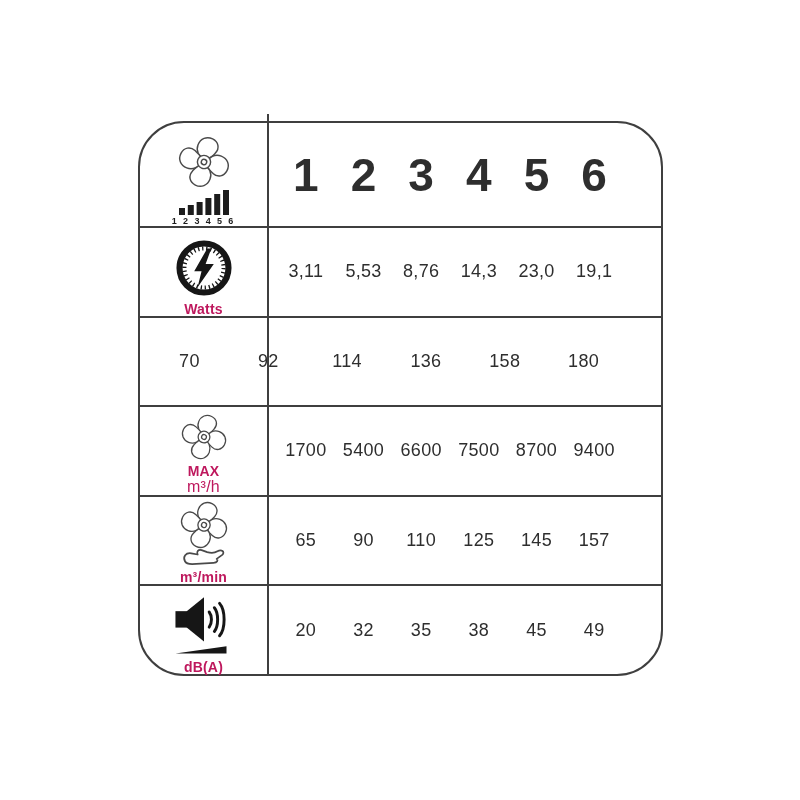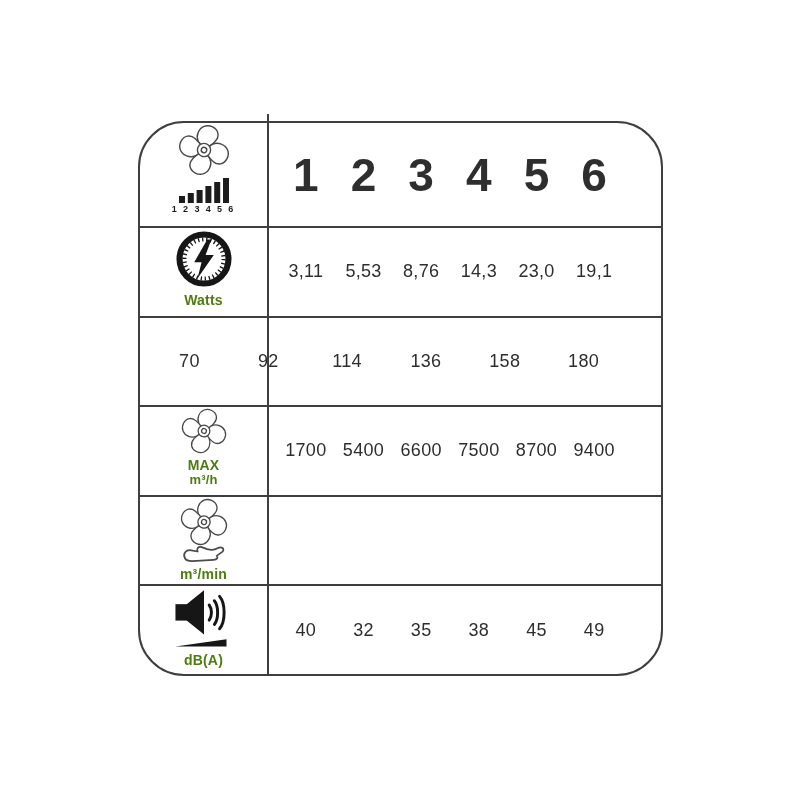--- a/index.html
+++ b/index.html
@@ -16,30 +16,30 @@
   }
   .vline{
     position:absolute;left:127px;top:-9px;bottom:0;width:2px;
     background:#3f3f3f;z-index:2;
   }
   .row{display:flex;min-height:0;}
   .row-header{flex:0 0 103px;}
   .row-data{flex:1 1 0;border-top:2px solid #3f3f3f;}
   .icon-cell{
     flex:0 0 127px;display:flex;flex-direction:column;
-    align-items:center;justify-content:flex-start;line-height:1;
+    align-items:center;justify-content:flex-end;line-height:1;
   }
   .data-cell{
     flex:1 1 auto;display:grid;grid-template-columns:repeat(6,1fr);
     align-items:center;justify-items:center;padding:0 38px 0 10px;
   }
   .hnum{font-size:46px;font-weight:700;color:#2e2e2e;}
   .val{font-size:18px;font-weight:400;color:#2e2e2e;letter-spacing:0.3px;white-space:nowrap;}
-  .icon-label{font-size:14px;font-weight:700;color:#4d7c0f;margin-top:3px;letter-spacing:0.2px;}
-  .icon-label.sub{font-size:13px;margin-top:1px;font-weight:700;}
+  .icon-label{font-size:14px;font-weight:700;color:#be185d;margin-top:3px;letter-spacing:0.2px;}
+  .icon-label.sub{font-size:16px;margin-top:1px;font-weight:400;}
   .scale-digits{font-size:9px;font-weight:700;color:#1c1c1c;letter-spacing:1.9px;margin-top:2px;white-space:nowrap;}
   .tight{margin-top:-4px;}
   svg{display:block;}
   .hidden-defs{position:absolute;width:0;height:0;overflow:hidden;}
 </style>
 </head>
 <body>
 
 <svg class="hidden-defs" aria-hidden="true">
   <defs>
@@ -139,36 +139,44 @@
     <div class="row row-data">
       <div class="icon-cell">
         <svg width="56" height="50" viewBox="0 0 100 90">
           <use href="#fan-sym" x="0" y="-5" width="100" height="100"></use>
         </svg>
         <svg class="tight" width="46" height="21" viewBox="0 0 58 26">
           <path d="M5,19 C2,13 6,8 13,9 L21,10.5 C19,7 22,3.5 26,5 L33,7.5 C38,9 42,9 46,6.5 C51,3.5 56,7 52,11 L45,16 C47,17.5 46,21 41,21 L14,22.5 C9,22.5 6.5,22 5,19 Z" fill="#ffffff" stroke="#4a4a4a" stroke-width="2.2" stroke-linejoin="round"></path>
         </svg>
         <div class="icon-label">m³/min</div>
       </div>
+      <div class="data-cell">
+        <div class="val">65</div>
+        <div class="val">90</div>
+        <div class="val">110</div>
+        <div class="val">125</div>
+        <div class="val">145</div>
+        <div class="val">157</div>
+      </div>
     </div>
 
     <div class="row row-data">
       <div class="icon-cell">
         <svg width="64" height="64" viewBox="0 0 72 74">
           <rect x="3" y="21" width="14" height="19" fill="#161616"></rect>
           <polygon points="16,21 36,5 36,56 16,40" fill="#161616"></polygon>
           <path d="M42,22 C45.5,26.5 45.5,35 42,39.5" fill="none" stroke="#161616" stroke-width="3.4" stroke-linecap="round"></path>
           <path d="M48,17 C53,23 53,38.5 48,44.5" fill="none" stroke="#161616" stroke-width="3.4" stroke-linecap="round"></path>
           <path d="M54,12 C61,20 61,41.5 54,49.5" fill="none" stroke="#161616" stroke-width="3.4" stroke-linecap="round"></path>
           <polygon points="3,70 62,61.5 62,70" fill="#161616"></polygon>
         </svg>
         <div class="icon-label">dB(A)</div>
       </div>
       <div class="data-cell">
-        <div class="val">40</div>
+        <div class="val">20</div>
         <div class="val">32</div>
         <div class="val">35</div>
         <div class="val">38</div>
         <div class="val">45</div>
         <div class="val">49</div>
       </div>
     </div>
 
   </div>
 </div>

